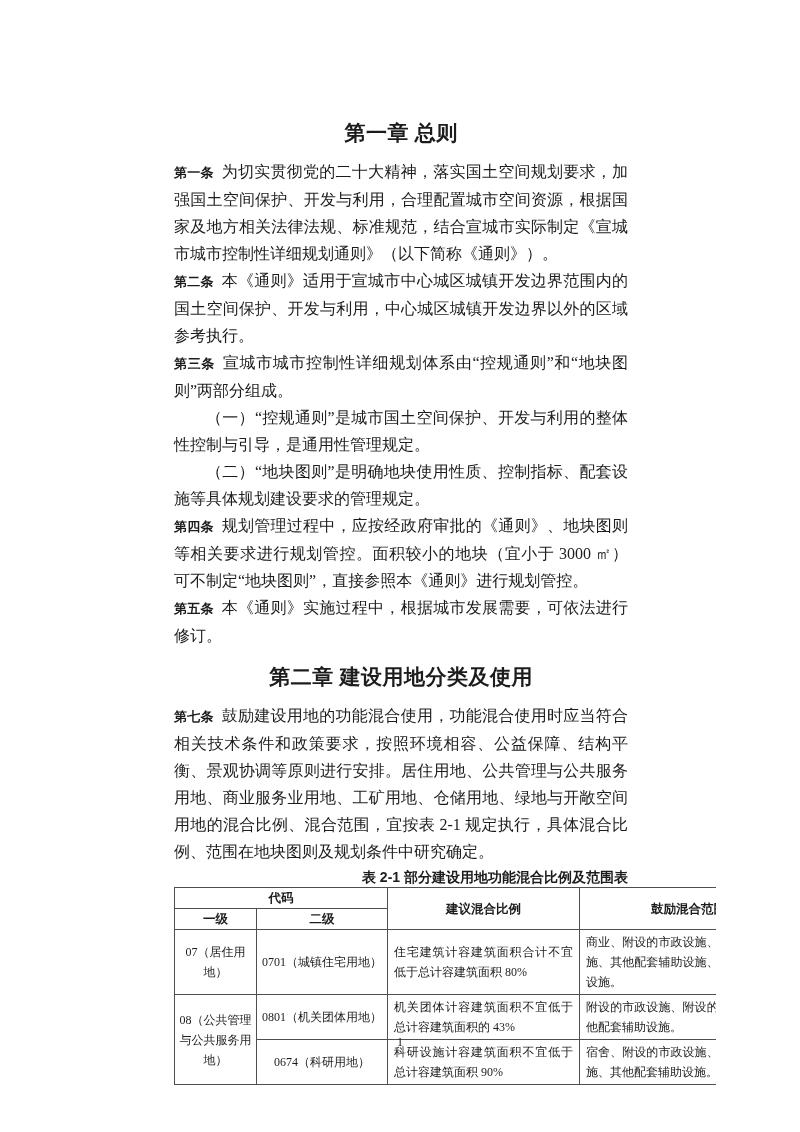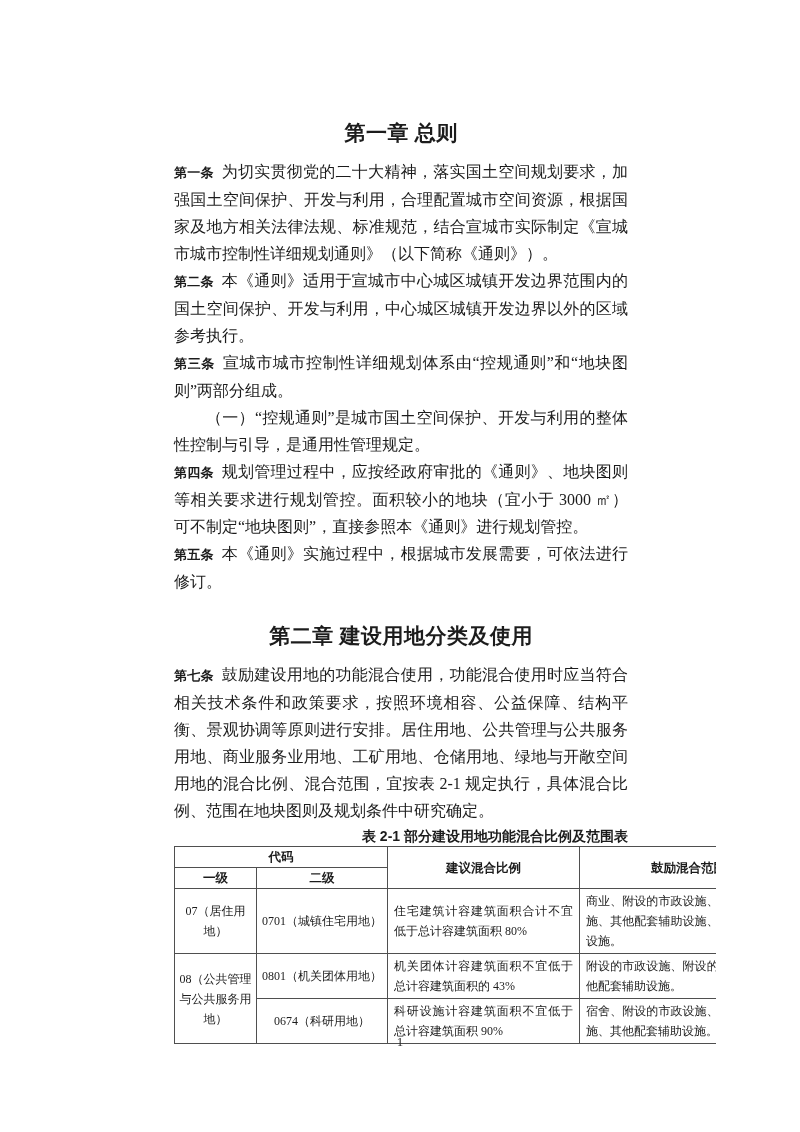--- a/index.html
+++ b/index.html
@@ -21,21 +21,21 @@
   }
   h1.chapter {
     font-size: 21px;
     line-height: 30px;
     font-weight: bold;
     text-align: center;
     margin: 0 0 10px 0;
     letter-spacing: 0.5px;
   }
   h1.chapter.second {
-    margin-top: 26px;
+    margin-top: 13px;
   }
   p.art {
     font-size: 16px;
     line-height: 27px;
     margin: 0;
     text-align: justify;
   }
   p.art.sub {
     text-indent: 2em;
   }
@@ -110,20 +110,21 @@
   <h1 class="chapter">第一章 总则</h1>
 
   <p class="art"><b class="lbl">第一条</b><span>为切实贯彻党的二十大精神，落实国土空间规划要求，加强国土空间保护、开发与利用，合理配置城市空间资源，根据国家及地方相关法律法规、标准规范，结合宣城市实际制定《宣城市城市控制性详细规划通则》（以下简称《通则》）。</span></p>
 
   <p class="art"><b class="lbl">第二条</b><span>本《通则》适用于宣城市中心城区城镇开发边界范围内的国土空间保护、开发与利用，中心城区城镇开发边界以外的区域参考执行。</span></p>
 
   <p class="art"><b class="lbl">第三条</b><span>宣城市城市控制性详细规划体系由“控规通则”和“地块图则”两部分组成。</span></p>
 
   <p class="art sub"><span>（一）“控规通则”是城市国土空间保护、开发与利用的整体性控制与引导，是通用性管理规定。</span></p>
 
+  <p class="art sub"><span>（二）“地块图则”是明确地块使用性质、控制指标、配套设施等具体规划建设要求的管理规定。</span></p>
 
   <p class="art"><b class="lbl">第四条</b><span>规划管理过程中，应按经政府审批的《通则》、地块图则等相关要求进行规划管控。面积较小的地块（宜小于 3000 ㎡）可不制定“地块图则”，直接参照本《通则》进行规划管控。</span></p>
 
   <p class="art"><b class="lbl">第五条</b><span>本《通则》实施过程中，根据城市发展需要，可依法进行修订。</span></p>
 
   <h1 class="chapter second">第二章 建设用地分类及使用</h1>
 
 
   <p class="art"><b class="lbl">第七条</b><span>鼓励建设用地的功能混合使用，功能混合使用时应当符合相关技术条件和政策要求，按照环境相容、公益保障、结构平衡、景观协调等原则进行安排。居住用地、公共管理与公共服务用地、商业服务业用地、工矿用地、仓储用地、绿地与开敞空间用地的混合比例、混合范围，宜按表 2-1 规定执行，具体混合比例、范围在地块图则及规划条件中研究确定。</span></p>
 

